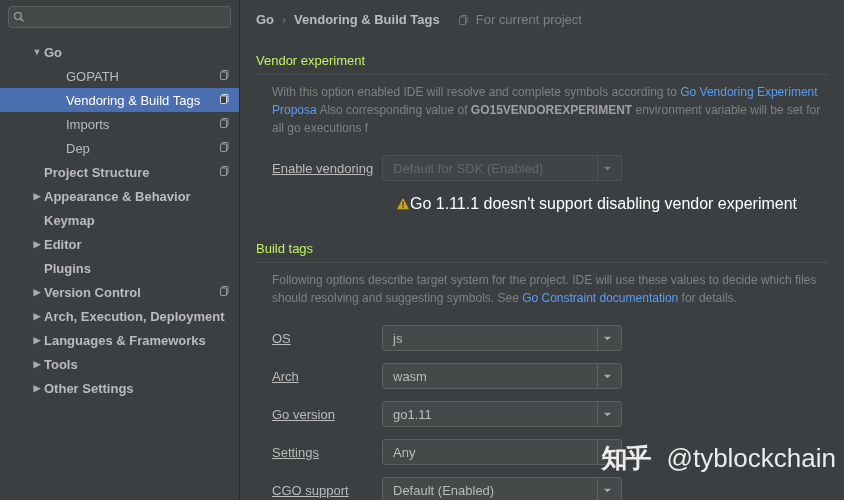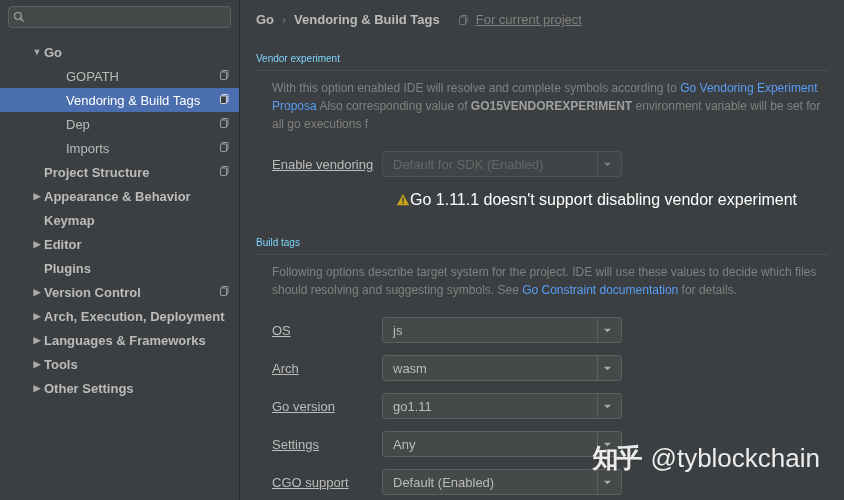--- a/index.html
+++ b/index.html
@@ -87,31 +87,31 @@
   overflow: hidden;
 }
 .header {
   display: flex;
   align-items: center;
   padding: 12px 16px 12px 16px;
   gap: 8px;
 }
 .header .crumb { font-weight: 600; color: #bbbbbb; }
 .header .sep { color: #777; font-size: 12px; }
-.header .scope { color: #808080; display: flex; align-items: center; gap: 6px; margin-left: 10px; text-decoration: underline; }
+.header .scope { color: #808080; display: flex; align-items: center; gap: 6px; margin-left: 10px; }
 .copy-icon-header { width: 12px; height: 12px; fill: #888; }
 .body {
   flex: 1;
   overflow: auto;
   padding: 0 16px 16px 16px;
 }
 .section { margin-top: 8px; }
 .section-header {
-  font-size: 10px;
-  color: #7dd3fc;
+  font-size: 13px;
+  color: #bef264;
   padding: 6px 0;
   border-bottom: 1px solid #4a4d4f;
   margin-bottom: 8px;
 }
 .help-text {
   font-size: 12px;
   color: #808080;
   line-height: 1.5;
   padding: 0 0 12px 16px;
 }
@@ -158,29 +158,29 @@
   display: flex;
   align-items: center;
   gap: 0;
   padding: 8px 0 14px 140px;
   font-size: 16px;
   color: #ffffff;
 }
 .warn-tri { width: 14px; height: 14px; }
 .watermark {
   position: absolute;
-  right: 24px;
+  right: 8px;
   bottom: 24px;
   font-size: 26px;
   color: rgba(255,255,255,.9);
   font-weight: 400;
   pointer-events: none;
   display: flex;
   align-items: center;
-  gap: 10px;
+  gap: 17px;
 }
 .watermark .logo { font-weight: 700; letter-spacing: -2px; }
 </style>
 </head>
 <body>
 
 <div class="sidebar">
   <div class="search-box">
     <svg class="search-icon-svg" viewBox="0 0 16 16">
         <circle cx="6.5" cy="6.5" r="4.5"></circle>
@@ -204,29 +204,29 @@
       <div class="tree-item depth-2 selected">
         <span class="arrow"></span>
         <span class="label">Vendoring &amp; Build Tags</span>
         <span><svg class="copy-icon" viewBox="0 0 16 16">
             <rect x="4" y="2" width="8" height="10" rx="1" fill="none" stroke="currentColor"></rect>
             <rect x="2" y="4" width="8" height="10" rx="1" fill="#3c3f41" stroke="currentColor"></rect>
           </svg></span>
       </div>
       <div class="tree-item depth-2">
         <span class="arrow"></span>
+        <span class="label">Imports</span>
+        <span><svg class="copy-icon" viewBox="0 0 16 16">
+            <rect x="4" y="2" width="8" height="10" rx="1" fill="none" stroke="currentColor"></rect>
+            <rect x="2" y="4" width="8" height="10" rx="1" fill="#3c3f41" stroke="currentColor"></rect>
+          </svg></span>
+      </div>
+      <div class="tree-item depth-2">
+        <span class="arrow"></span>
         <span class="label">Dep</span>
-        <span><svg class="copy-icon" viewBox="0 0 16 16">
-            <rect x="4" y="2" width="8" height="10" rx="1" fill="none" stroke="currentColor"></rect>
-            <rect x="2" y="4" width="8" height="10" rx="1" fill="#3c3f41" stroke="currentColor"></rect>
-          </svg></span>
-      </div>
-      <div class="tree-item depth-2">
-        <span class="arrow"></span>
-        <span class="label">Imports</span>
         <span><svg class="copy-icon" viewBox="0 0 16 16">
             <rect x="4" y="2" width="8" height="10" rx="1" fill="none" stroke="currentColor"></rect>
             <rect x="2" y="4" width="8" height="10" rx="1" fill="#3c3f41" stroke="currentColor"></rect>
           </svg></span>
       </div>
       <div class="tree-item depth-1 bold">
         <span class="arrow"></span>
         <span class="label">Project Structure</span>
         <span><svg class="copy-icon" viewBox="0 0 16 16">
             <rect x="4" y="2" width="8" height="10" rx="1" fill="none" stroke="currentColor"></rect>

